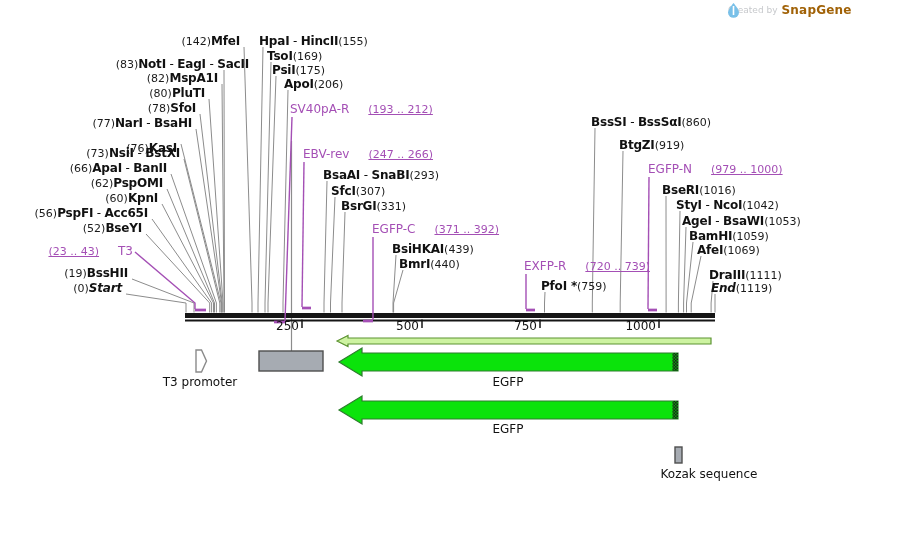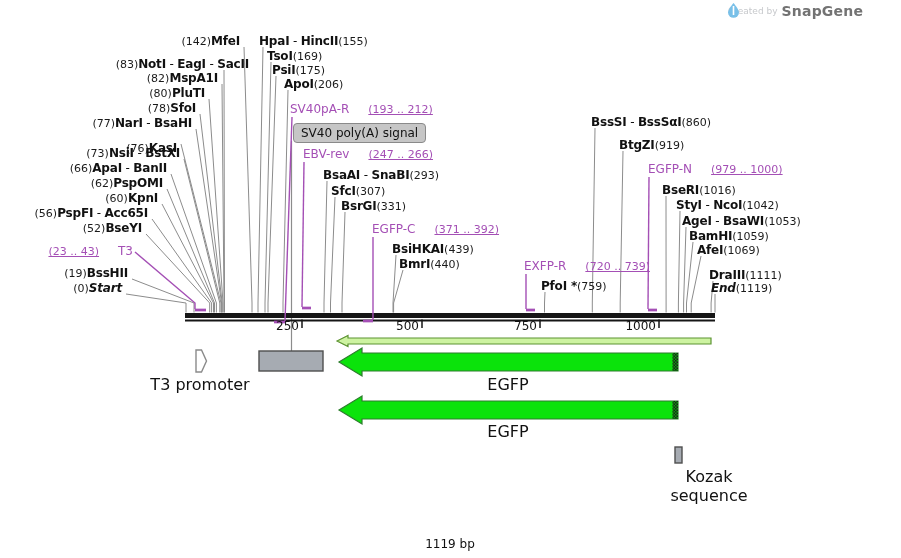--- a/index.html
+++ b/index.html
@@ -24,29 +24,29 @@
   .primer-line{fill:none;stroke:var(--primer);stroke-width:1.4;}
   .primer-foot{stroke:var(--primer);stroke-width:2.7;}
   .bar{fill:var(--bar-black);}
   .tick{fill:var(--bar-black);}
   .cds{fill:var(--cds-green);stroke:var(--cds-green-border);stroke-width:1.2;}
   .thin-cds{fill:var(--thin-green-fill);stroke:var(--thin-green-border);stroke-width:1.2;}
   .gray-feature{fill:var(--feature-gray);stroke:var(--feature-gray-border);stroke-width:1.4;}
   .hollow-arrow{fill:#ffffff;stroke:#8a8a8a;stroke-width:1.4;}
   .connector{stroke:var(--site-line);stroke-width:1.2;}
   
-  .feat-label{position:absolute;font-size:16px;color:#111;text-align:center;width:110px;}
+  .feat-label{position:absolute;font-size:12px;color:#111;text-align:center;width:110px;}
   .chip{position:absolute;left:293px;top:123px;height:16px;line-height:16px;padding:1px 7px;
         background:#c6c6c6;border:1px solid #8a8a8a;border-radius:4px;font-size:12px;color:#111;}
   .title{position:absolute;left:250px;width:400px;top:517px;text-align:center;
          font-size:17px;font-weight:bold;letter-spacing:0.2px;}
   .subtitle{position:absolute;left:250px;width:400px;top:537px;text-align:center;font-size:12px;}
   .credit{position:absolute;top:3px;left:728px;display:flex;align-items:center;column-gap:4px;}
   .credit .by{font-size:9px;color:#c7c9cc;}
-  .credit .brand{font-size:14px;color:#737373;font-weight:bold;letter-spacing:0.2px;}
+  .credit .brand{font-size:12px;color:#a16207;font-weight:bold;letter-spacing:0.2px;}
 </style>
 </head>
 <body>
 
 <div id="canvas">
 
   <svg id="gfx" width="901" height="558">
     <defs>
       <pattern id="hatch" width="3" height="3" patternUnits="userSpaceOnUse">
         <rect width="3" height="3" fill="#0b9e0b"></rect>
@@ -293,28 +293,26 @@
       <div class="lbl primer" style="top: 163px; left: 648px;">
         <span class="nm">EGFP-N</span>
         <span class="pos">(979 .. 1000)</span>
       </div>
       <div class="tick-num" style="right: 602px; top: 320px; text-align: center;">250</div>
       <div class="tick-num" style="right: 482px; top: 320px;">500</div>
       <div class="tick-num" style="right: 364px; top: 320px;">750</div>
       <div class="tick-num" style="right: 245px; top: 320px;">1000</div>
     </div>
 
-  <div class="chip">SV40 poly(A) signal</div>
 
   <div class="feat-label" style="left:145px;top:375px;">T3 promoter</div>
   <div class="feat-label" style="left:453px;top:375px;">EGFP</div>
   <div class="feat-label" style="left:453px;top:422px;">EGFP</div>
   <div class="feat-label" style="left:654px;top:467px;">Kozak sequence</div>
 
-  <div class="subtitle">1119 bp</div>
 
   <div class="credit">
     <span class="by">Created by</span>
     <svg width="11" height="15" viewBox="0 0 11 15">
       <path d="M5.5,0 C5.5,0 11,6.2 11,9.6 A5.5,5.2 0 1 1 0,9.6 C0,6.2 5.5,0 5.5,0 Z" fill="#79c0e8"></path>
       <rect x="4.7" y="3" width="1.6" height="9" fill="#ffffff"></rect>
     </svg>
     <span class="brand">SnapGene</span>
   </div>
 

